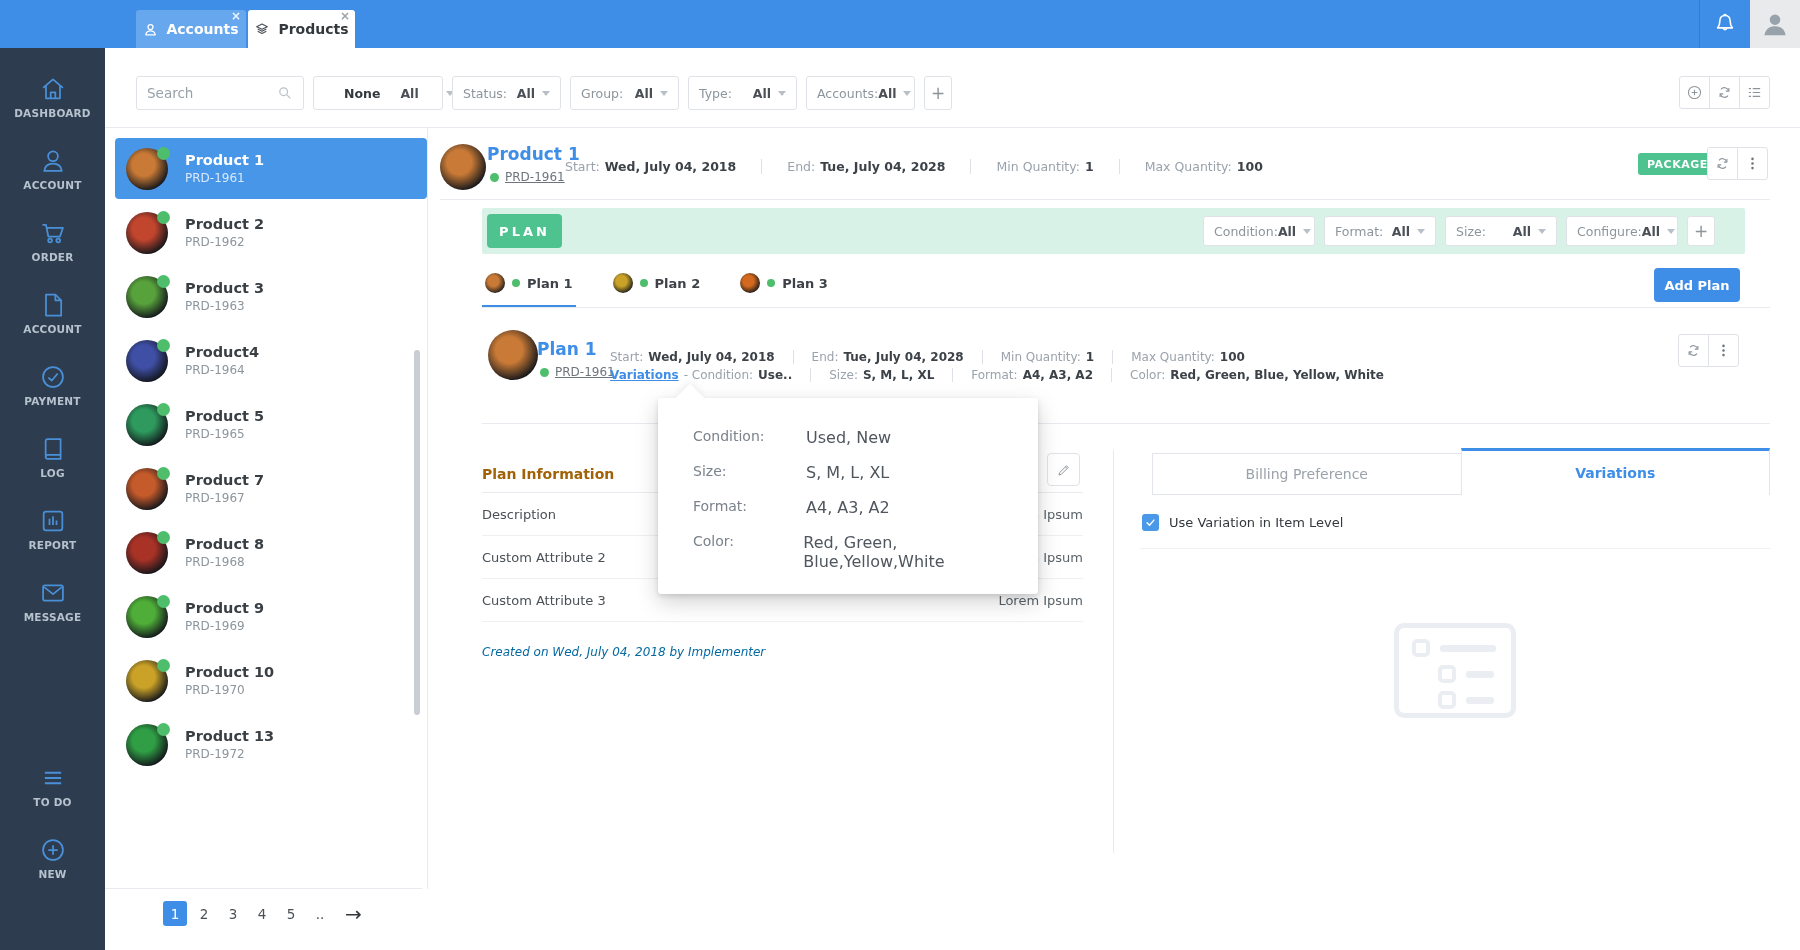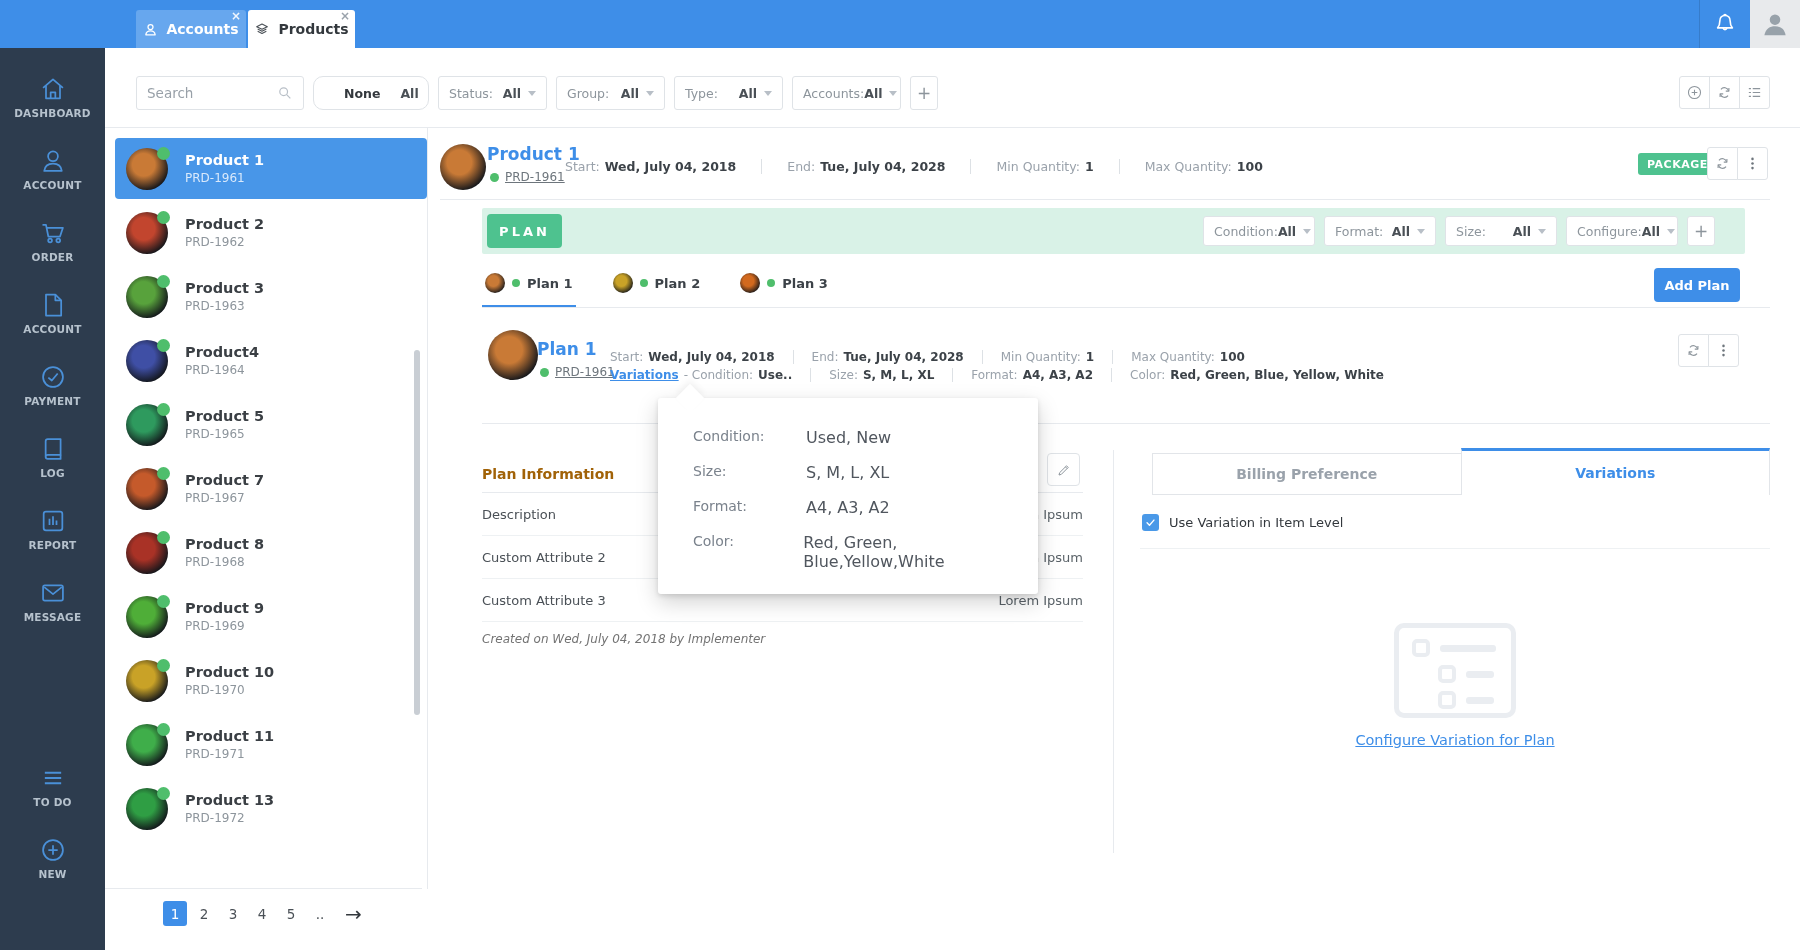--- a/index.html
+++ b/index.html
@@ -29,21 +29,21 @@
 .main { position:absolute; left:105px; top:48px; width:1695px; height:902px; background:#fff; }
 .filter-line { position:absolute; left:0; top:79px; width:1695px; height:1px; background:#e7eaee; }
 
 
 .filterbar { position:absolute; left:31px; top:28px; height:34px; display:flex; gap:9px; align-items:center; }
 .fbox { height:34px; border:1px solid #dfe3e7; border-radius:3px; display:flex; align-items:center; padding:0 10px; background:#fff; font-size:12.5px; }
 .searchbox { width:168px; }
 .searchbox input { border:none; outline:none; width:130px; font-size:13.5px; font-family:inherit; color:#4a5056; background:transparent; }
 .searchbox input::placeholder { color:#98a0a8; }
 .searchbox svg { margin-left:auto; width:16px; height:16px; color:#b8bfc7; }
-.nonebox { width:116px; gap:20px;border-radius:10px; }
+.nonebox { width:130px; gap:20px; }
 .nonebox .fname { font-weight:600; color:#33383d; }
 .flabel { color:#8d959c; }
 .fval { margin-left:auto; color:#4a5056; font-weight:600; padding-right:7px; }
 .chev { width:0; height:0; border-left:4px solid transparent; border-right:4px solid transparent; border-top:5px solid #b8bfc7; }
 .drop { width:109px; }
 .plusbox { width:28px; padding:0; justify-content:center; font-size:17px; color:#8d959c; }
 .fb-right { position:absolute; right:30px; top:28px; display:flex; }
 .gbtn { width:31px; height:33px; border:1px solid #dfe3e7; background:#fff; display:flex; align-items:center; justify-content:center; color:#8d959c; margin-left:-1px; }
 .gbtn:first-child { border-radius:3px 0 0 3px; margin-left:0; }
 .gbtn:last-child { border-radius:0 3px 3px 0; }
@@ -126,30 +126,30 @@
 
 
 .left-col { position:absolute; left:42px; top:300px; width:601px; }
 .pi-head { position:relative; height:55px; border-bottom:1px solid #e7eaee; }
 .pi-title { position:absolute; left:0; bottom:10px; font-size:14px; font-weight:600; color:#a16207; }
 .edit-btn { position:absolute; right:3px; top:15px; width:33px; height:33px; border:1px solid #dfe3e7; border-radius:4px; background:#fff; display:flex; align-items:center; justify-content:center; color:#8d959c; cursor:pointer; }
 .edit-btn svg { width:16px; height:16px; }
 .pi-row { height:43px; display:flex; align-items:center; justify-content:space-between; border-bottom:1px solid #eef1f3; }
 .pi-label { color:#4a5056; font-size:13px; }
 .pi-value { color:#5a6268; font-size:13px; }
-.pi-created { margin-top:10px; font-style:italic; font-size:12px; color:#737373; }
+.pi-created { margin-top:23px; font-style:italic; font-size:12px; color:#0369a1; }
 
 
 .divider-v { position:absolute; left:673px; top:312px; width:1px; height:403px; background:#e7eaee; }
 
 
 .right-panel { position:absolute; left:700px; top:310px; width:630px; }
 .rp-tabs { display:flex; height:47px; }
 .rp-tab { flex:1; display:flex; align-items:center; justify-content:center; font-size:14px; color:#9aa2ab; background:#fff; border:1px solid #e2e5e9; margin-top:5px; margin-left:-1px; cursor:pointer; }
-.rp-tab:first-child { margin-left:12px;font-weight:bold; }
+.rp-tab:first-child { margin-left:12px; }
 .rp-tab:nth-child(2) { margin-top:0; border-top:3px solid #3e8ee8; border-bottom:none; color:#3e8ee8; font-weight:600; z-index:2; }
 .rp-check { display:flex; align-items:center; gap:10px; margin:14px 0 0 2px; height:26px; cursor:pointer; }
 .checkbox { width:17px; height:17px; border-radius:3px; background:#4a99e8; display:flex; align-items:center; justify-content:center; }
 .checkbox svg { width:11px; height:11px; }
 .rp-check span { font-size:13px; color:#33383d; }
 .rp-sep { margin-top:13px; border-top:1px solid #eef1f3; }
 .rp-graphic { margin:74px auto 0; width:122px; height:95px; border:5px solid #eaedf1; border-radius:10px; padding:11px 0 0 13px; }
 .g-row { display:flex; align-items:center; gap:10px; margin-bottom:8px; }
 .g-sq { width:18px; height:18px; border:4px solid #eaedf1; border-radius:5px; }
 .g-line { height:7px; border-radius:3px; background:#eaedf1; }
@@ -409,27 +409,20 @@
         </span>
       </div>
         <div class="p-item">
         <span class="p-icon" style="--c: #c9a227;"></span>
         <span>
           <span class="p-name" style="display:block">Product 10</span>
           <span class="p-code" style="display:block">PRD-1970</span>
         </span>
       </div>
         <div class="p-item">
-        <span class="p-icon" style="--c: #3fae4a;"></span>
-        <span>
-          <span class="p-name" style="display:block">Product 11</span>
-          <span class="p-code" style="display:block">PRD-1971</span>
-        </span>
-      </div>
-        <div class="p-item">
         <span class="p-icon" style="--c: #2f9e44;"></span>
         <span>
           <span class="p-name" style="display:block">Product 13</span>
           <span class="p-code" style="display:block">PRD-1972</span>
         </span>
       </div>
       </div>
   </aside>
   <div class="list-bottom"></div>
   <div class="list-divider"></div>
@@ -667,21 +660,20 @@
           </div>
         <div class="g-row g-ind">
             <span class="g-sq"></span>
             <span class="g-line g-l2"></span>
           </div>
         <div class="g-row g-ind">
             <span class="g-sq"></span>
             <span class="g-line g-l2"></span>
           </div>
       </div>
-      <a class="rp-link">Configure Variation for Plan</a>
     </div>
 
     <div class="tooltip">
       <div>
 
       <div class="tt-row">
           <span class="tt-label">Condition:</span>
           <span class="tt-value">Used, New</span>
         </div>
           <div class="tt-row">

